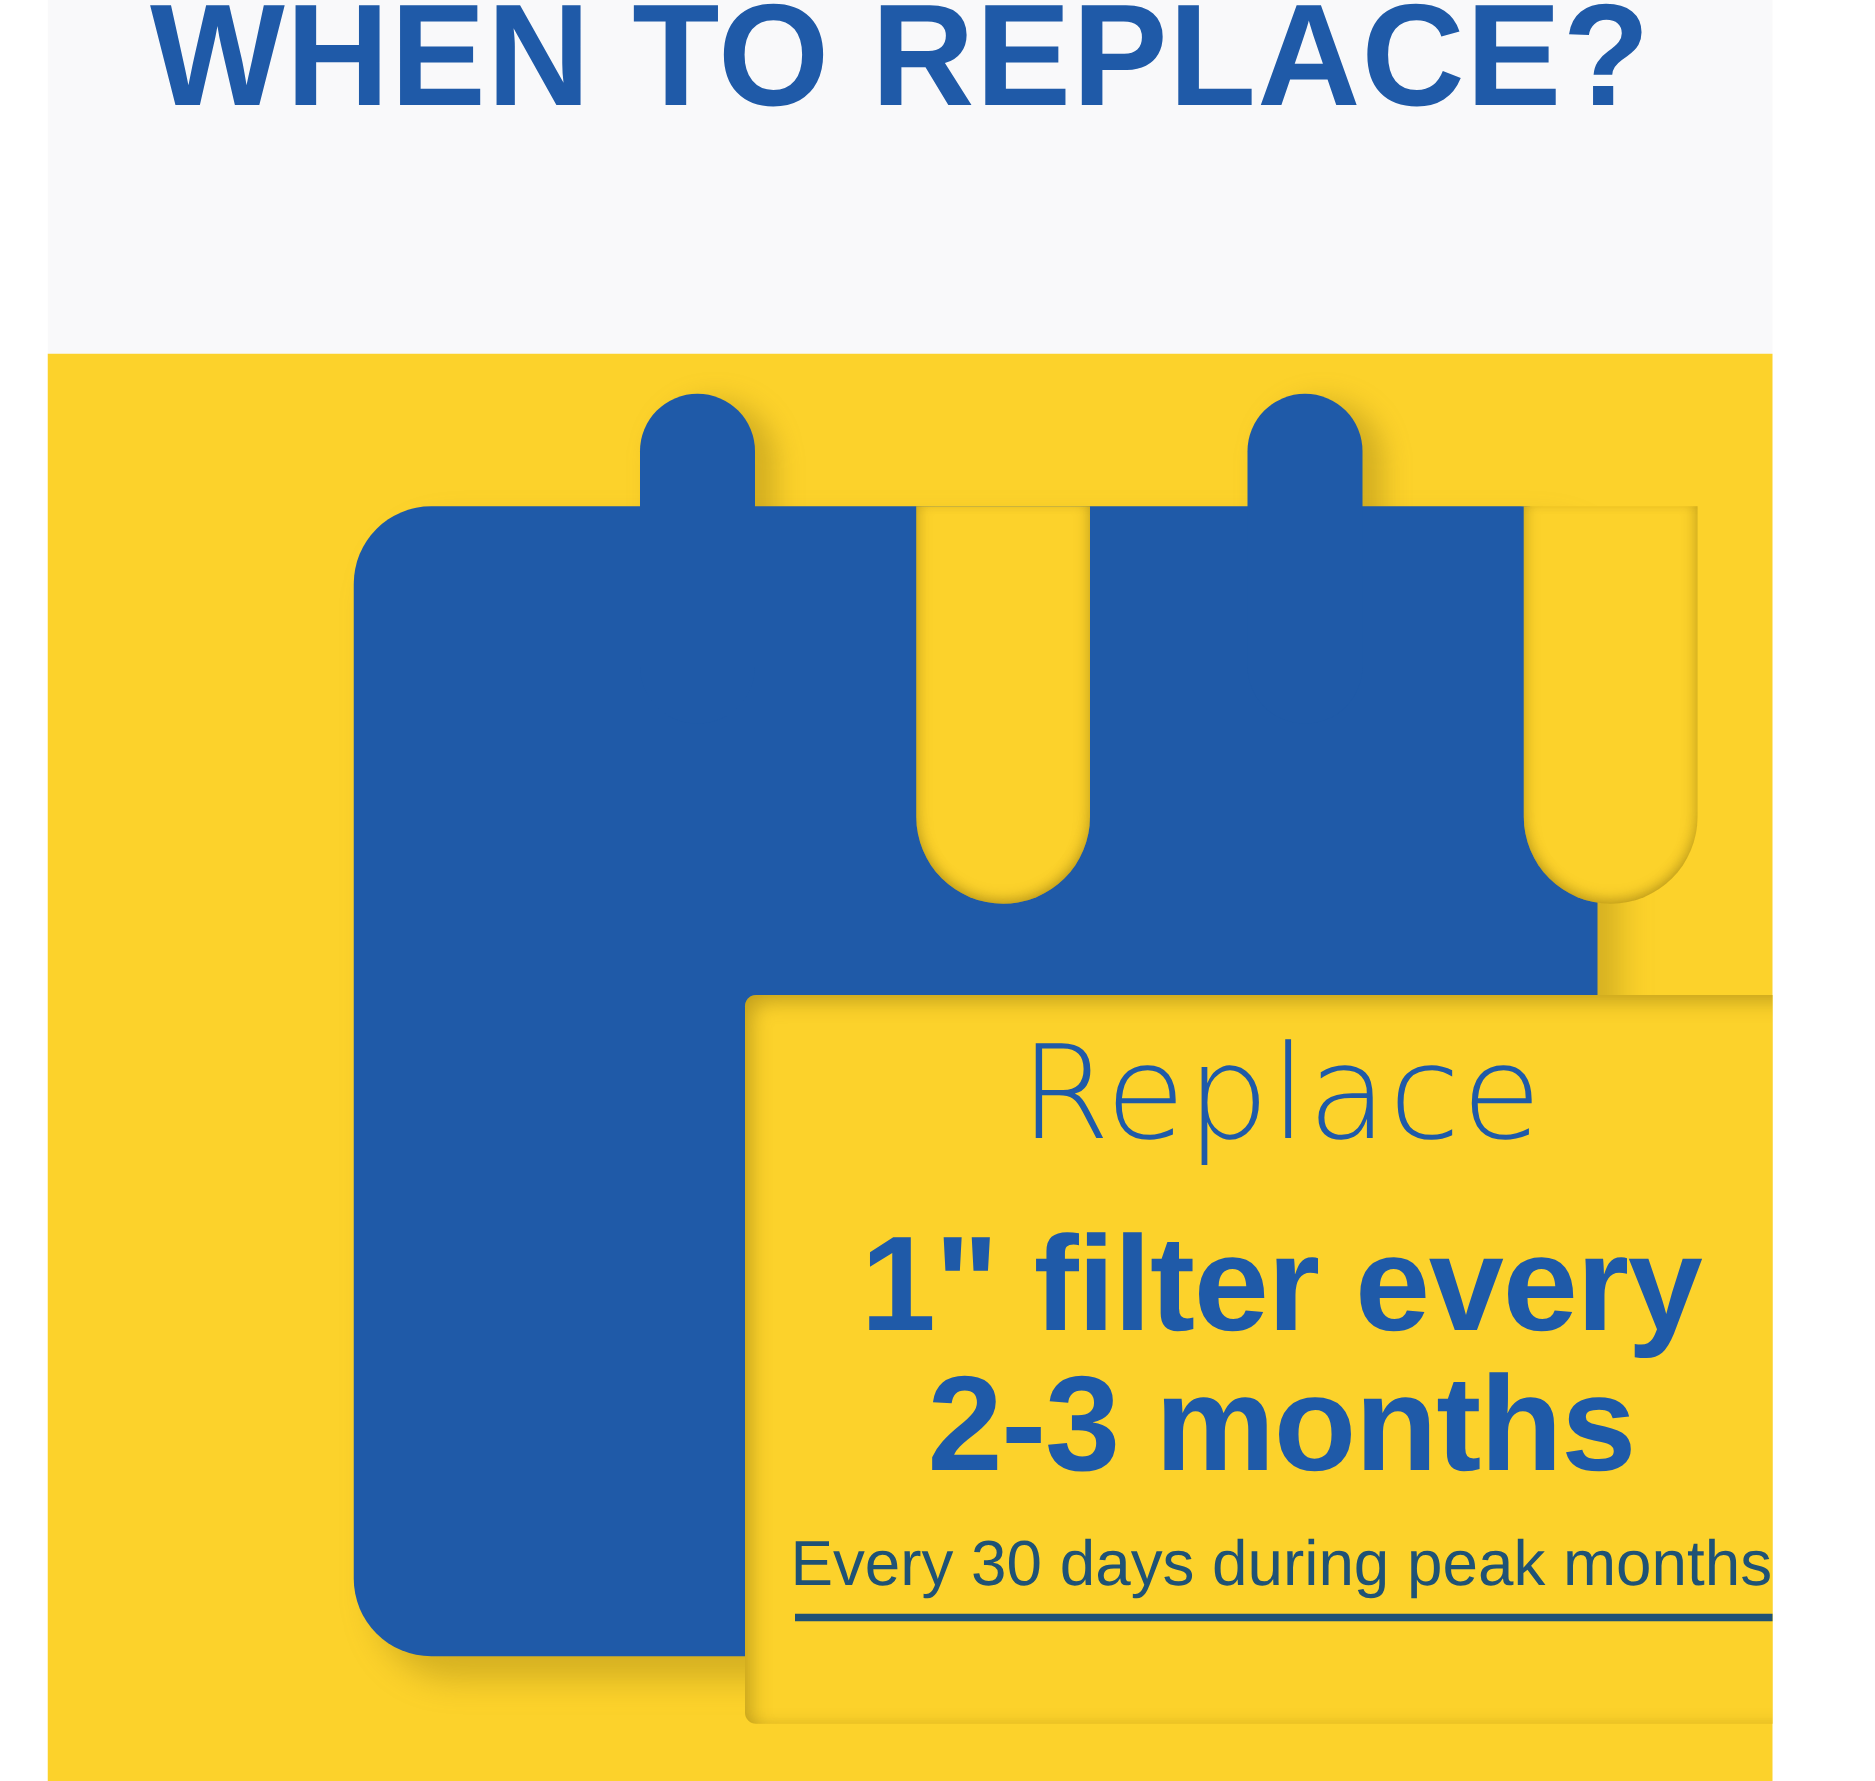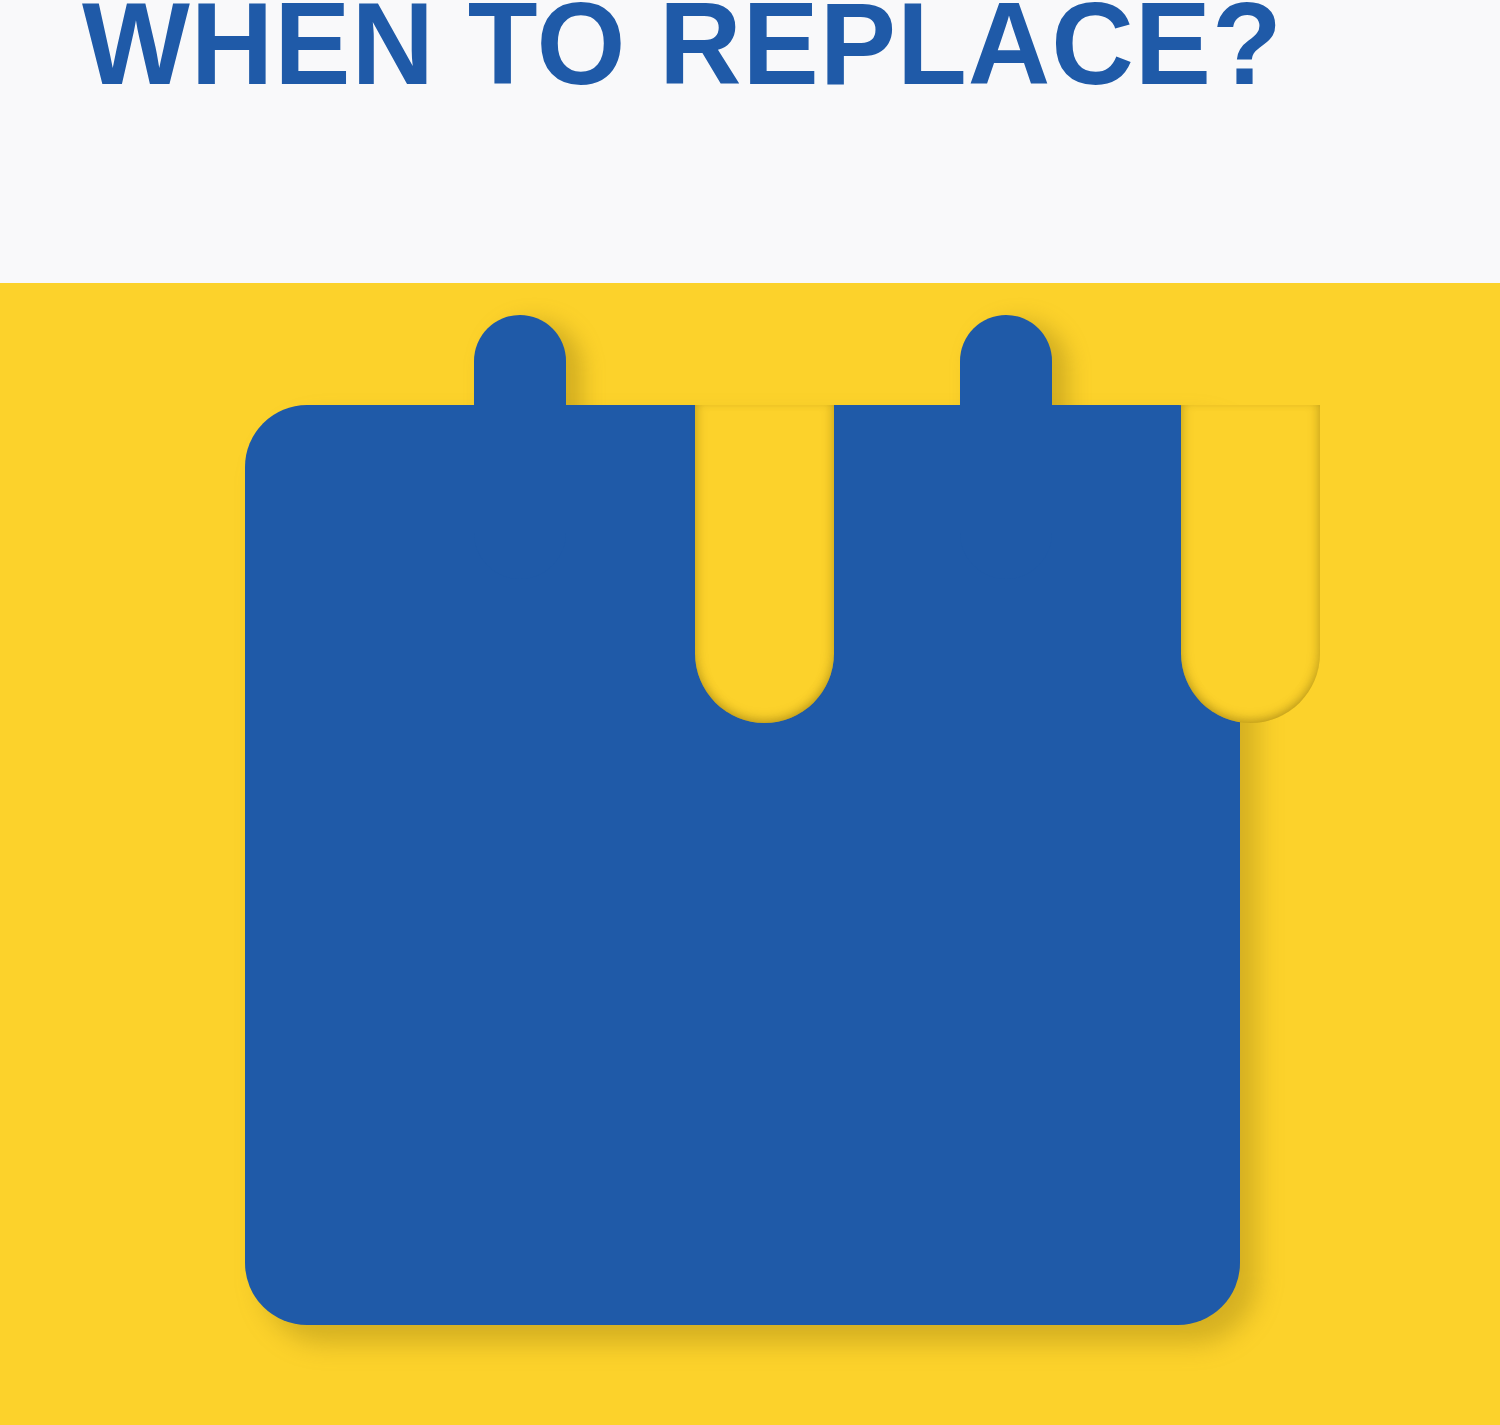--- a/index.html
+++ b/index.html
@@ -9,23 +9,24 @@
   body {
     width: 1500px;
     height: 1425px;
     overflow: hidden;
     font-family: "Liberation Sans", sans-serif;
     background: #ffffff;
   }
 
   #page {
     position: relative;
-    width: 1500px;
+    width: 1380px;
     height: 1425px;
     overflow: hidden;
+    margin-left: 38px;
   }
 
   
   .header-band {
     position: absolute;
     left: 0;
     top: 0;
     width: 1500px;
     height: 283px;
     background: #f9f9fa;
@@ -220,20 +221,37 @@
 
       <div class="cal-shadow"></div>
       <div class="ring-shadow left"></div>
       <div class="ring-shadow right"></div>
 
       <div class="cal-body">
 
         <div class="ring-notch left"></div>
         <div class="ring-notch right"></div>
 
+        <div class="cal-panel">
+          <div class="panel-inner">
+
+            <div class="replace-word">Replace</div>
+
+            <div class="headline">
+              <span class="line">1" filter every</span>
+              <span class="line">2-3 months</span>
+            </div>
+
+            <div class="subnote-wrap">
+              <span class="subnote">Every 30 days during peak months</span>
+              <div class="subnote-rule"></div>
+            </div>
+
+          </div>
+        </div>
       </div>
 
       <div class="ring left"></div>
       <div class="ring right"></div>
 
     </div>
   </div>
 </div>
 
 </body></html>

